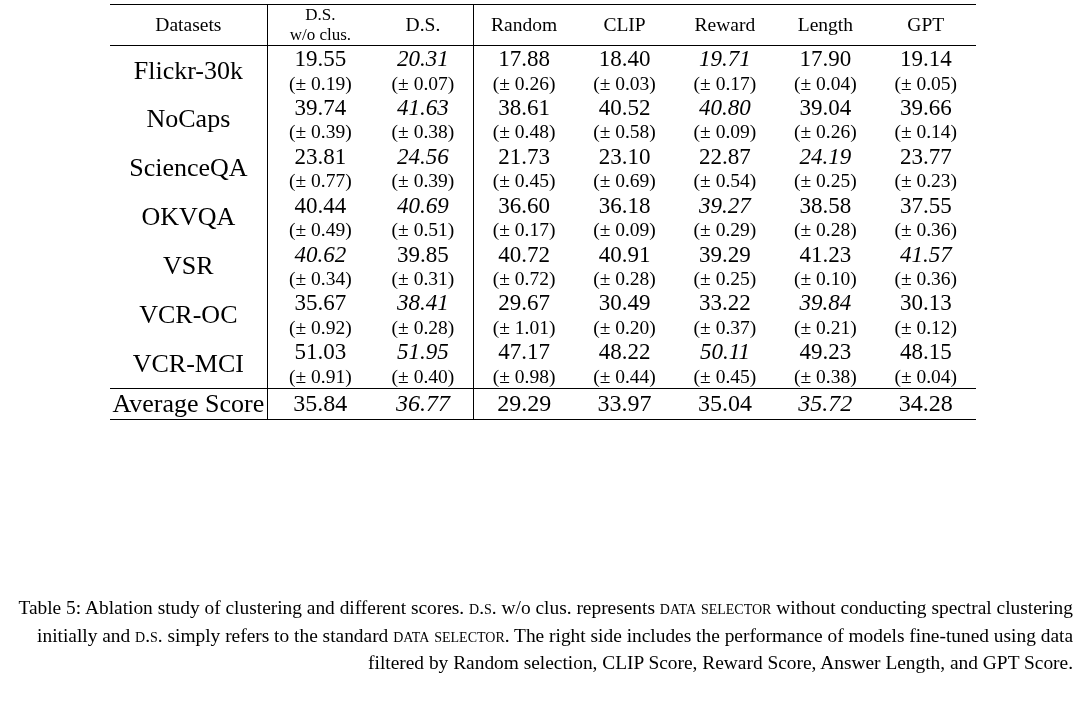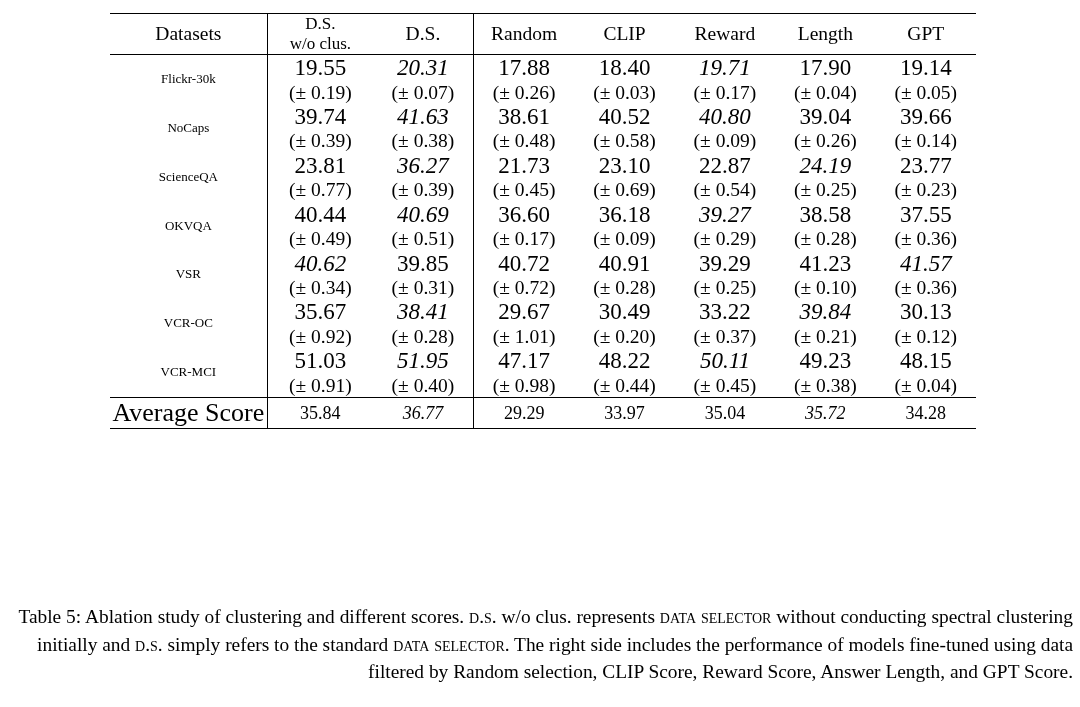--- a/index.html
+++ b/index.html
@@ -12,21 +12,20 @@
     height: 707px;
     font-family: "Liberation Serif", serif;
     color: #000000;
     overflow: hidden;
   }
   .page {
     position: relative;
     width: 1080px;
     height: 592px;
     box-sizing: border-box;
-    margin-top: 9px;
   }
   .table-wrap {
     position: absolute;
     left: 110px;
     top: 4px;
     width: 866px;
   }
   table.results {
     border-collapse: collapse;
     width: 866px;
@@ -75,21 +74,21 @@
     font-size: 19.5px;
   }
   .hdr-small {
     font-size: 17px;
     line-height: 1.18;
   }
   .hdr-sc {
     font-variant: small-caps;
   }
   .name-cell {
-    font-size: 13px;
+    font-size: 26px;
     padding: 0 14px;
     white-space: nowrap;
   }
   .val-cell {
     font-size: 23px;
     padding: 3px 6px 1px 6px;
     white-space: nowrap;
   }
   .std-cell {
     font-size: 19.5px;
@@ -99,21 +98,21 @@
   .bold {
     font-weight: bold;
     font-style: italic;
   }
   .avg-name {
     font-size: 26px;
     padding: 7px 10px 7px 10px;
     white-space: nowrap;
   }
   .avg-val {
-    font-size: 18px;
+    font-size: 24px;
     padding: 7px 6px 7px 6px;
     white-space: nowrap;
   }
   .caption {
     position: absolute;
     left: 3px;
     top: 594px;
     width: 1070px;
     font-size: 19.4px;
     line-height: 1.42;
@@ -218,21 +217,21 @@
         <td class="std-cell">(± 0.48)</td>
         <td class="std-cell">(± 0.58)</td>
         <td class="std-cell">(± 0.09)</td>
         <td class="std-cell">(± 0.26)</td>
         <td class="std-cell">(± 0.14)</td>
       </tr>
 
       <tr>
         <td class="name-cell" rowspan="2">ScienceQA</td>
         <td class="val-cell vsep-left">23.81</td>
-        <td class="val-cell vsep-right bold">36.27</td>
+        <td class="val-cell vsep-right bold">24.56</td>
         <td class="val-cell">21.73</td>
         <td class="val-cell">23.10</td>
         <td class="val-cell">22.87</td>
         <td class="val-cell bold">24.19</td>
         <td class="val-cell">23.77</td>
       </tr>
       <tr>
         <td class="std-cell vsep-left">(± 0.77)</td>
         <td class="std-cell vsep-right">(± 0.39)</td>
         <td class="std-cell">(± 0.45)</td>

